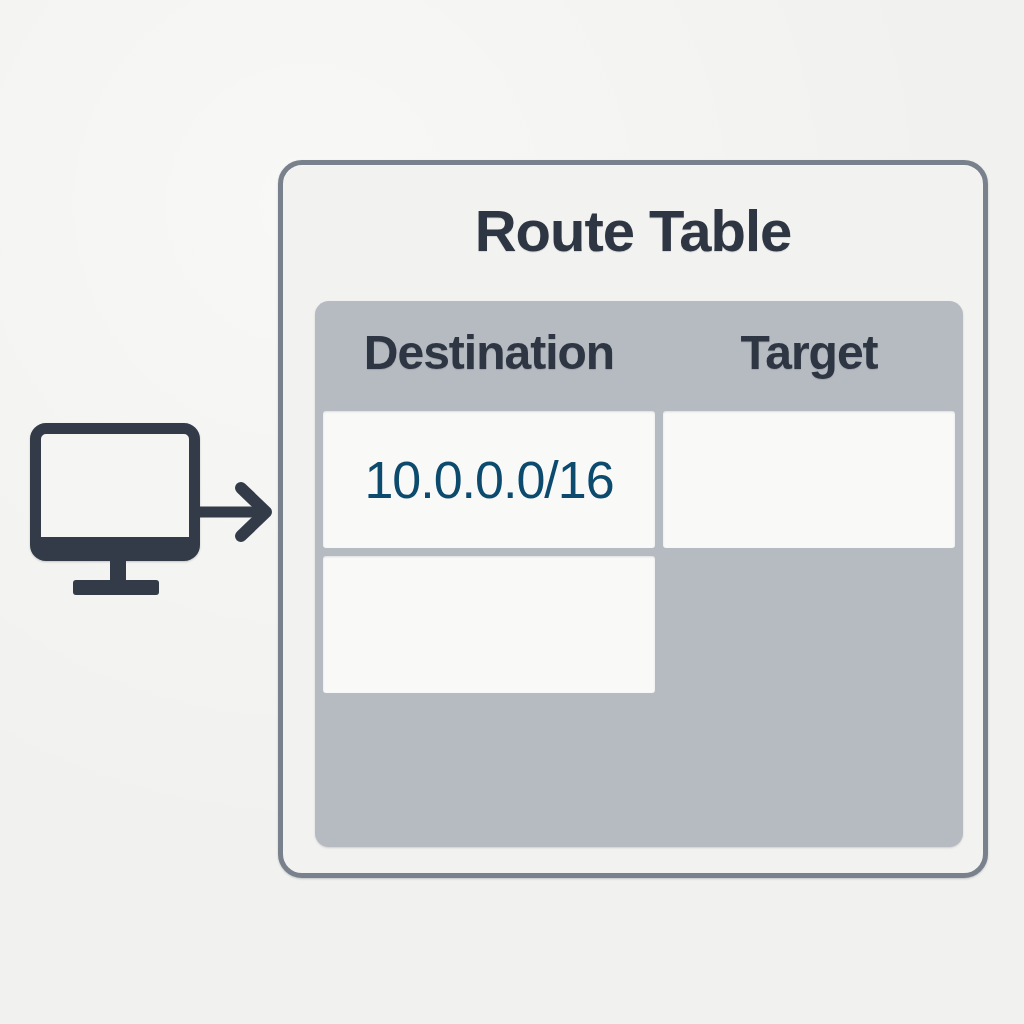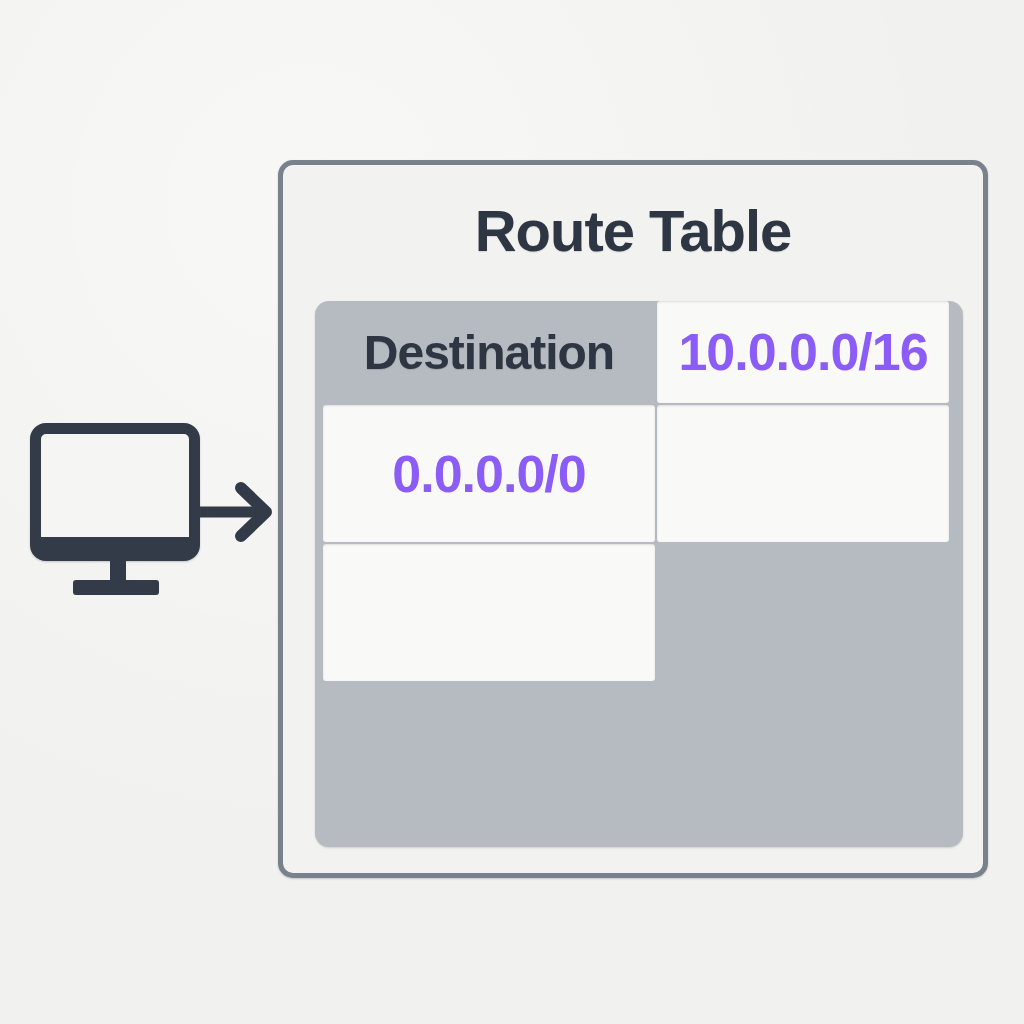--- a/index.html
+++ b/index.html
@@ -16,21 +16,21 @@
       radial-gradient(circle at 30% 20%, rgba(255,255,255,0.5), rgba(255,255,255,0) 60%),
       #f1f1ef;
   }
 
   
   .route-box {
     position: absolute;
     left: 278px; top: 160px;
     width: 710px; height: 718px;
     border: 5px solid #79818d;
-    border-radius: 15px;
+    border-radius: 24px;
     box-shadow: inset 0 1px 0 rgba(255,255,255,0.35), 0 1px 2px rgba(60,68,80,0.25);
     background: #f2f2f0;
   }
   .box-title {
     position: absolute;
     left: 0; top: 32px; width: 100%;
     text-align: center;
     font-size: 58px; font-weight: 700;
     letter-spacing: -1px;
     color: #2d3642;
@@ -41,38 +41,38 @@
   .rt-table {
     position: absolute;
     left: 32px; top: 136px;
     width: 648px; height: 546px;
     background: #b6bac1;
     border-radius: 14px;
     box-shadow: 0 1px 2px rgba(60,68,80,0.2);
     display: grid;
     grid-template-columns: 332px 292px;
     grid-template-rows: 102px 137px 137px 138px;
-    gap: 2px;
+    gap: 8px;
     padding: 0 8px 8px 8px;
   }
   .rt-th {
     display: flex; align-items: center; justify-content: center;
     font-size: 48px; font-weight: 700;
     letter-spacing: -1px;
     color: #2d3642;
     text-shadow: 0 1px 1px rgba(0,0,0,0.12);
   }
   .rt-td {
     background: #f9f9f8;
     border-radius: 3px;
     box-shadow: inset 0 1px 2px rgba(90,98,110,0.18);
     display: flex; align-items: center; justify-content: center;
-    font-size: 52px; font-weight: 700;
+    font-size: 52px; font-weight: 400;
     letter-spacing: -1px;
-    color: #8b5cf6;
+    color: #0c4a6e;
   }
 
   
   .monitor-screen {
     position: absolute;
     left: 30px; top: 423px;
     width: 170px; height: 138px;
     border: 11px solid #323b47;
     border-bottom-width: 24px;
     border-radius: 16px;
@@ -115,23 +115,23 @@
     <path d="M 2 35 H 57" fill="none" stroke="#323b47" stroke-width="11" stroke-linecap="round"></path>
     <path d="M 44 11 L 69 35 L 44 59" fill="none" stroke="#323b47" stroke-width="12" stroke-linecap="round" stroke-linejoin="round"></path>
   </svg>
 
   <div class="route-box">
     <div class="box-title">Route Table</div>
 
     <div class="rt-table">
 
       <div class="rt-th">Destination</div>
+      <div class="rt-th">Target</div>
 
       <div class="rt-td">10.0.0.0/16</div>
 
-      <div class="rt-td">0.0.0.0/0</div>
 
       <div class="rt-td"></div>
       <div class="rt-td"></div>
     </div>
   </div>
 
 </div>
 
 </body></html>

